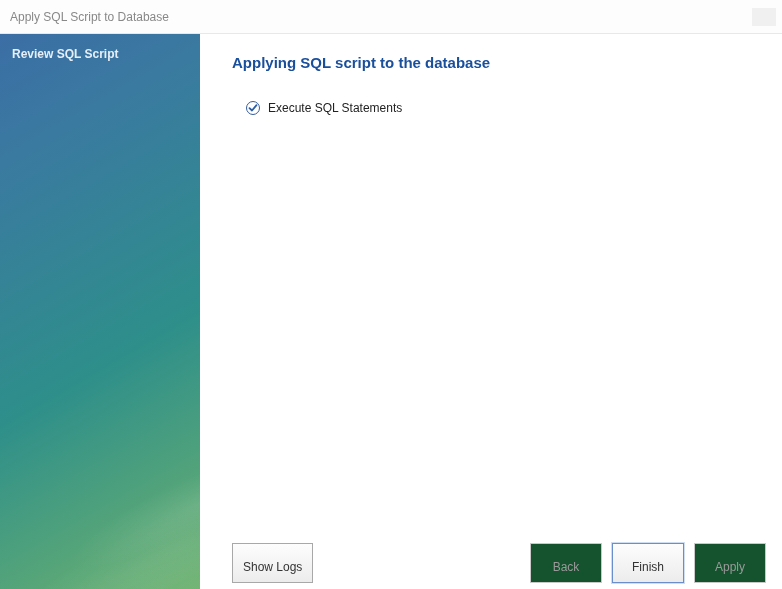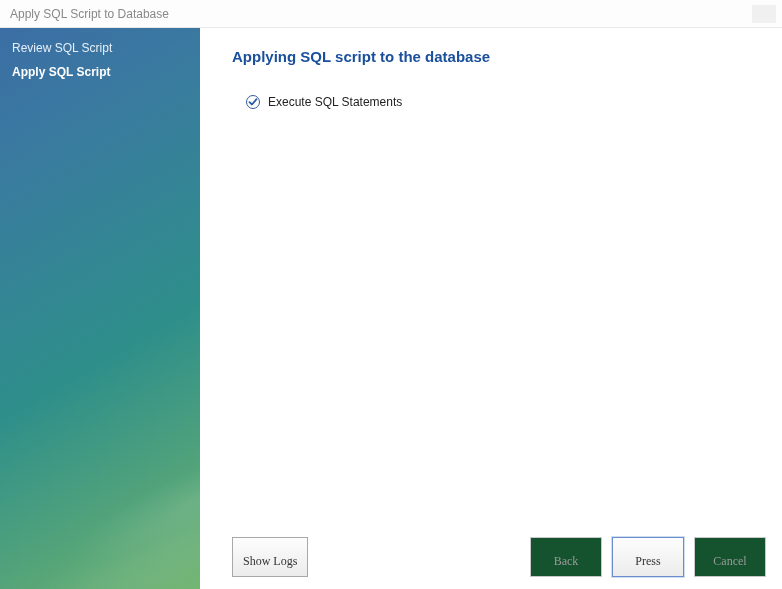--- a/index.html
+++ b/index.html
@@ -9,21 +9,21 @@
       background: #fff;
       color: #333;
       width: 782px;
       height: 589px;
       overflow: hidden;
     }
     .titlebar {
       display: flex;
       justify-content: space-between;
       align-items: center;
-      height: 28px;
+      height: 34px;
       padding: 0 6px 0 10px;
       background: #fdfdfd;
       border-bottom: 1px solid #e8e8e8;
       color: #888;
       font-size: 12px;
     }
     .titlebar .close-btn {
       width: 24px;
       height: 18px;
       background: #f0f0f0;
@@ -55,20 +55,21 @@
         radial-gradient(ellipse 250px 50px at 50% 80%, rgba(255,255,255,0.08), transparent 70%),
         radial-gradient(ellipse 300px 60px at 40% 90%, rgba(255,255,255,0.06), transparent 70%);
       transform: rotate(-25deg);
       pointer-events: none;
     }
     .side-item {
       padding: 5px 2px;
       font-size: 12px;
       color: #e6eff8;
       cursor: default;
+      font-weight: bold;
     }
     .side-item.active {
       font-weight: bold;
       color: #fff;
     }
     .main {
       flex: 1;
       padding: 16px 16px 10px 16px;
       display: flex;
       flex-direction: column;
@@ -116,21 +117,21 @@
       right: 16px;
       bottom: 12px;
       display: flex;
       align-items: center;
     }
     .btn {
       height: 40px;
       min-width: 72px;
       padding: 16px 10px;
       font-size: 12px;
-      font-family: Liberation Serif, serif;
+      font-family: Liberation Sans, sans-serif;
       background: linear-gradient(#fdfdfd, #ececec);
       border: 1px solid #a8a8a8;
       color: #333;
       cursor: pointer;
     }
     .btn.primary {
       border: 1px solid #6a8ecb;
       box-shadow: 0 0 0 1px rgba(60,120,200,0.25);
     }
     .btn:disabled {
@@ -148,40 +149,37 @@
 <div class="titlebar">
   <span>Apply SQL Script to Database</span>
   <div class="close-btn"></div>
 </div>
 
 <div class="body">
   <div class="sidebar">
     <div class="side-item">
       <span>Review SQL Script</span>
     </div>
-    <div class="side-item active">
-      <span>Apply SQL Script</span>
-    </div>
   </div>
 
   <div class="main">
     <div class="heading">Applying SQL script to the database</div>
 
 
     <div class="task-row">
       <span class="check-icon">
         <svg width="10" height="10" viewBox="0 0 10 10">
             <path d="M1.5 5.2 L4 7.5 L8.5 2.2" fill="none" stroke="#2a5da6" stroke-width="1.8" stroke-linecap="round" stroke-linejoin="round"></path>
           </svg>
       </span>
       <span>Execute SQL Statements</span>
     </div>
 
 
     <div class="button-row">
       <button class="btn">Show Logs</button>
       <div class="spacer"></div>
       <button class="btn" disabled="">Back</button>
-      <button class="btn primary">Press</button>
-      <button class="btn" disabled="">Cancel</button>
+      <button class="btn primary">Finish</button>
+      <button class="btn" disabled="">Apply</button>
     </div>
   </div>
 </div>
 
 </body></html>

